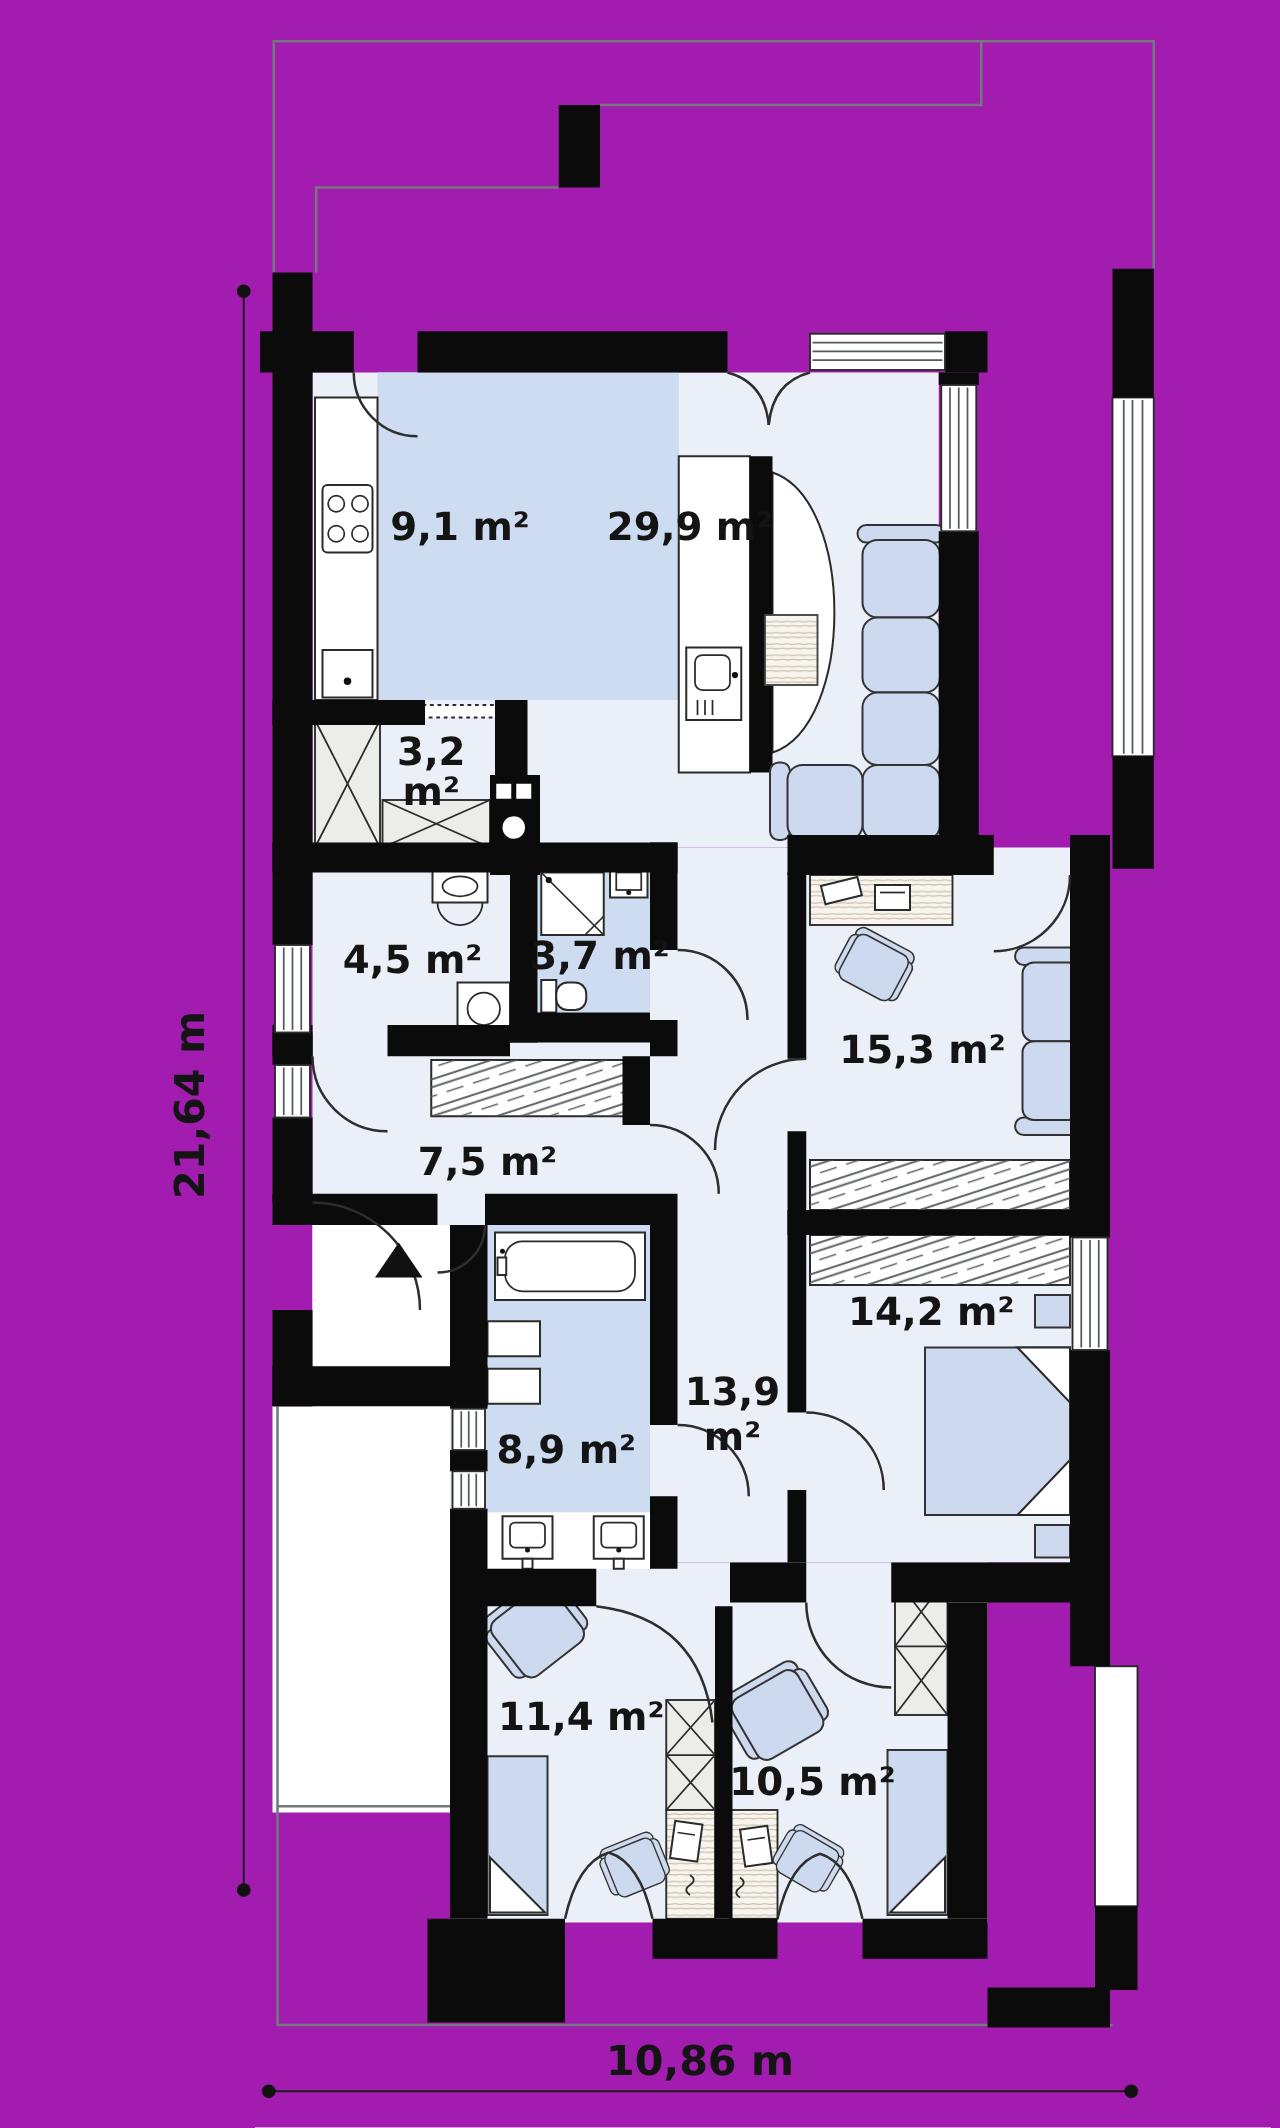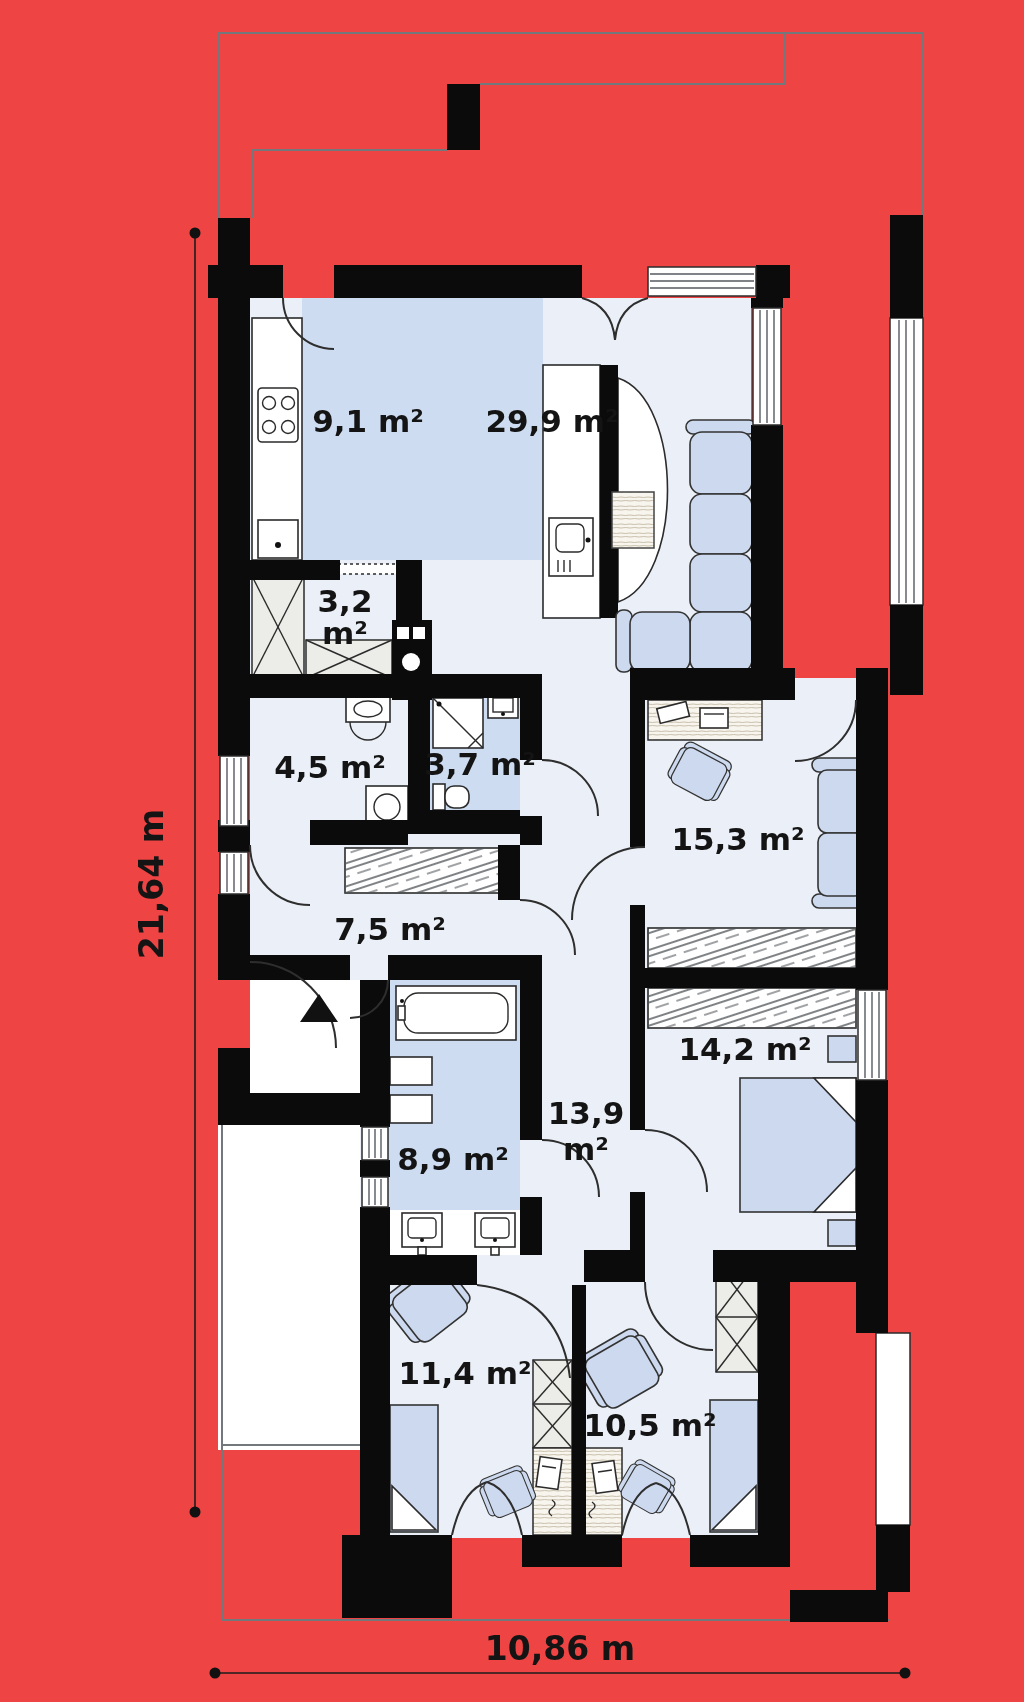--- a/index.html
+++ b/index.html
@@ -1,16 +1,16 @@
 <!DOCTYPE html>
 <html><head>
 <meta charset="utf-8">
 <style>
   html,body{margin:0;padding:0;background:#ffffff;}
-  .stage{position:relative;width:1024px;height:1702px;background:#ef4444;overflow:hidden;}
+  .stage{position:relative;width:1024px;height:1702px;background:#a21caf;overflow:hidden;}
   svg{display:block;}
   .wall{fill:#0b0b0b;stroke:none;}
   .thin{stroke:#73787d;stroke-width:2;fill:none;}
   .fixt{fill:#ffffff;stroke:#2b2b2b;stroke-width:1.6;}
   .fixl{stroke:#2b2b2b;stroke-width:1.4;fill:none;}
   .blue{fill:#cddcf0;}
   .base{fill:#ebeff7;}
   .furn{fill:#cdd9ee;stroke:#333;stroke-width:1.6;}
   .xcab{fill:#ececе8;}
   .xcab{fill:#ececE8;stroke:#2b2b2b;stroke-width:1.5;}

